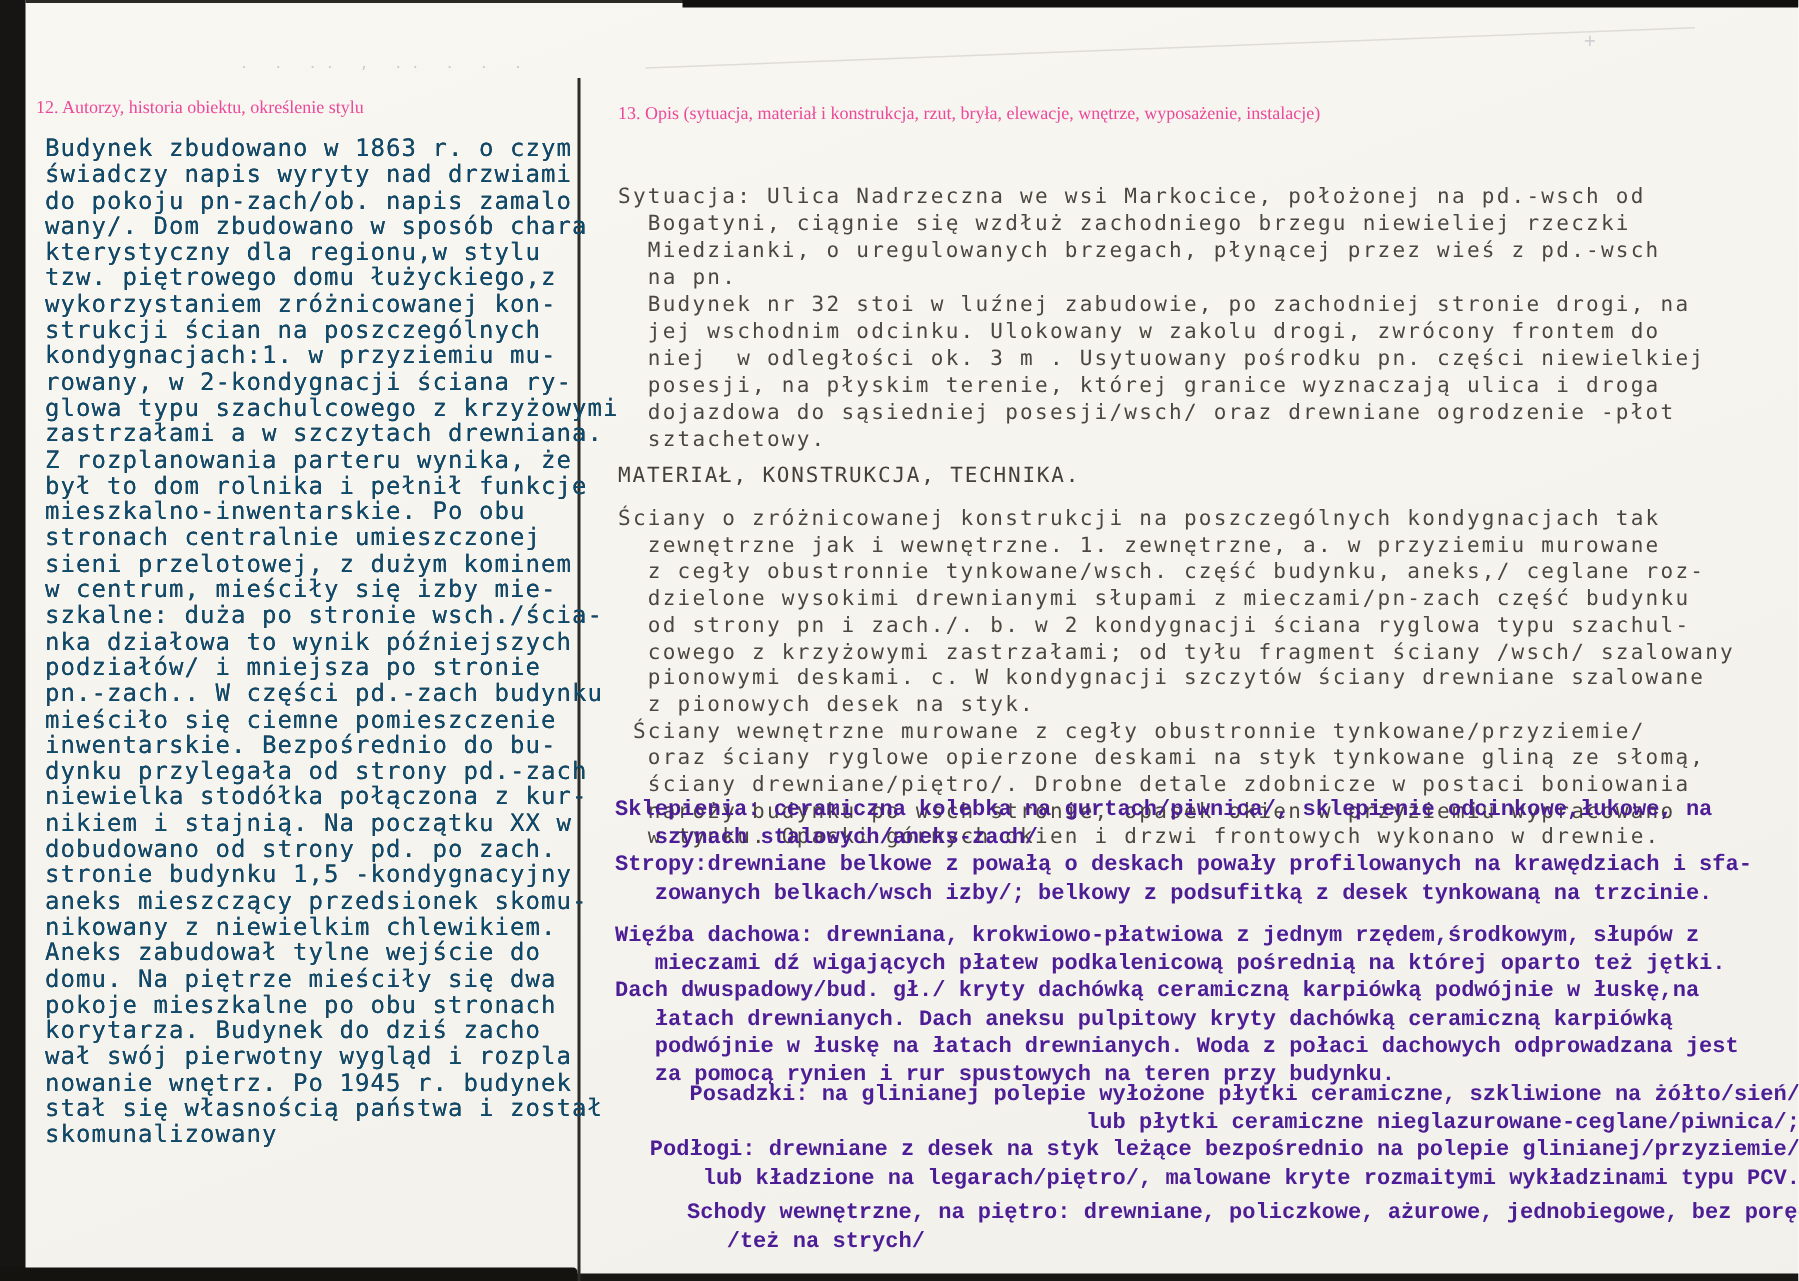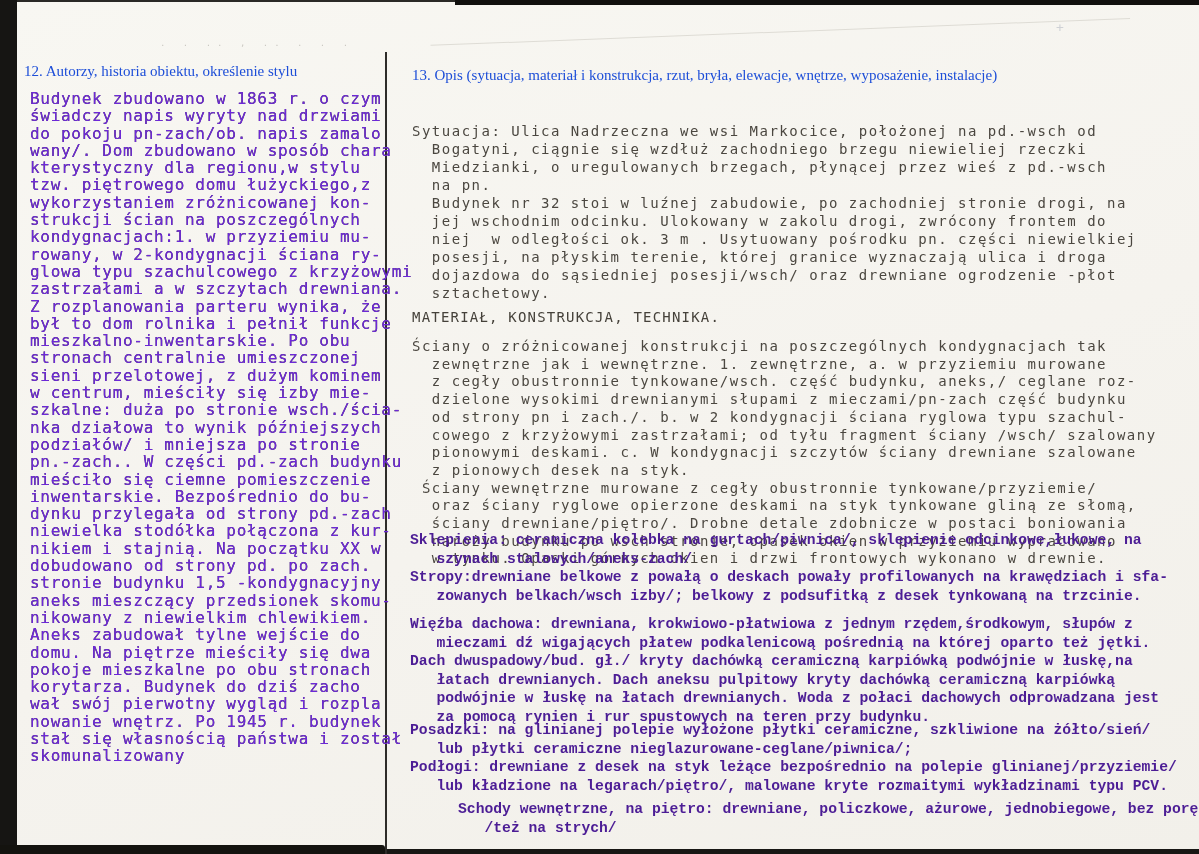--- a/index.html
+++ b/index.html
@@ -14,47 +14,47 @@
   .edge-top-thin{position:absolute;left:17px;top:0;width:440px;height:2px;background:#2a2926;}
   .edge-top-thick{position:absolute;left:455px;top:0;width:744px;height:5px;background:#11100e;}
   .edge-bottom{position:absolute;left:0;top:849px;width:1199px;height:5px;background:#181714;}
   .edge-bottom-left{position:absolute;left:0;top:845px;width:385px;height:9px;background:#14130f;border-radius:0 3px 0 0;}
   .divider{position:absolute;left:385px;top:52px;width:2px;height:802px;background:#2e2c29;}
   .scratch{position:absolute;left:430px;top:18px;width:700px;height:1px;background:#dedcd5;transform:rotate(-2.2deg);transform-origin:right top;}
   .pencil{position:absolute;left:160px;top:38px;width:230px;height:10px;color:#b9b6af;font-size:9px;letter-spacing:6px;font-family:"DejaVu Sans Mono",monospace;opacity:.7;}
   .plus-mark{position:absolute;left:1056px;top:20px;width:10px;height:10px;color:#c6c9cf;font-size:13px;opacity:.8;}
   
   .form-header{
-    position:absolute;color:#1d4ed8;
-    font-family:"Liberation Serif",serif;font-size:15px;line-height:15px;white-space:pre;
+    position:absolute;color:#ec4899;
+    font-family:"Liberation Serif",serif;font-size:12px;line-height:15px;white-space:pre;
   }
   .hdr12{left:24px;top:64px;}
   .hdr13{left:412px;top:68px;}
   
   .tw{position:absolute;white-space:pre;}
   .left-body{
     left:30px;top:90px;width:360px;
-    font-size:16px;line-height:17.3px;letter-spacing:.7px;color:#6d28d9;
+    font-size:16px;line-height:17.3px;letter-spacing:.7px;color:#0c4a6e;
     text-shadow:0 0 .4px #403c36;
   }
   .r-mono{
     left:412px;top:0;width:785px;
     font-size:14px;line-height:18px;letter-spacing:1.5px;color:#4b4740;margin-top:36px;
   }
   .sit{top:86px;}
   .material{top:272px;letter-spacing:1.2px;color:#45413a;}
   .walls{top:302px;line-height:17.7px;}
   .r-serif{
     left:410px;width:790px;
     font-family:"Liberation Mono",monospace;font-weight:700;
     font-size:14.7px;line-height:18.6px;letter-spacing:0;color:#4c1d95;
   }
   .vaults{top:531px;}
   .roof{top:615px;}
-  .floors{top:721px;}
+  .floors{top:721px;text-align:right;}
   .stairs{top:800px;margin-left:48px;}
 </style>
 </head>
 <body>
 
 <div class="page">
 
   <div class="edge-left"></div>
   <div class="edge-top-thin"></div>
   <div class="edge-top-thick"></div>

